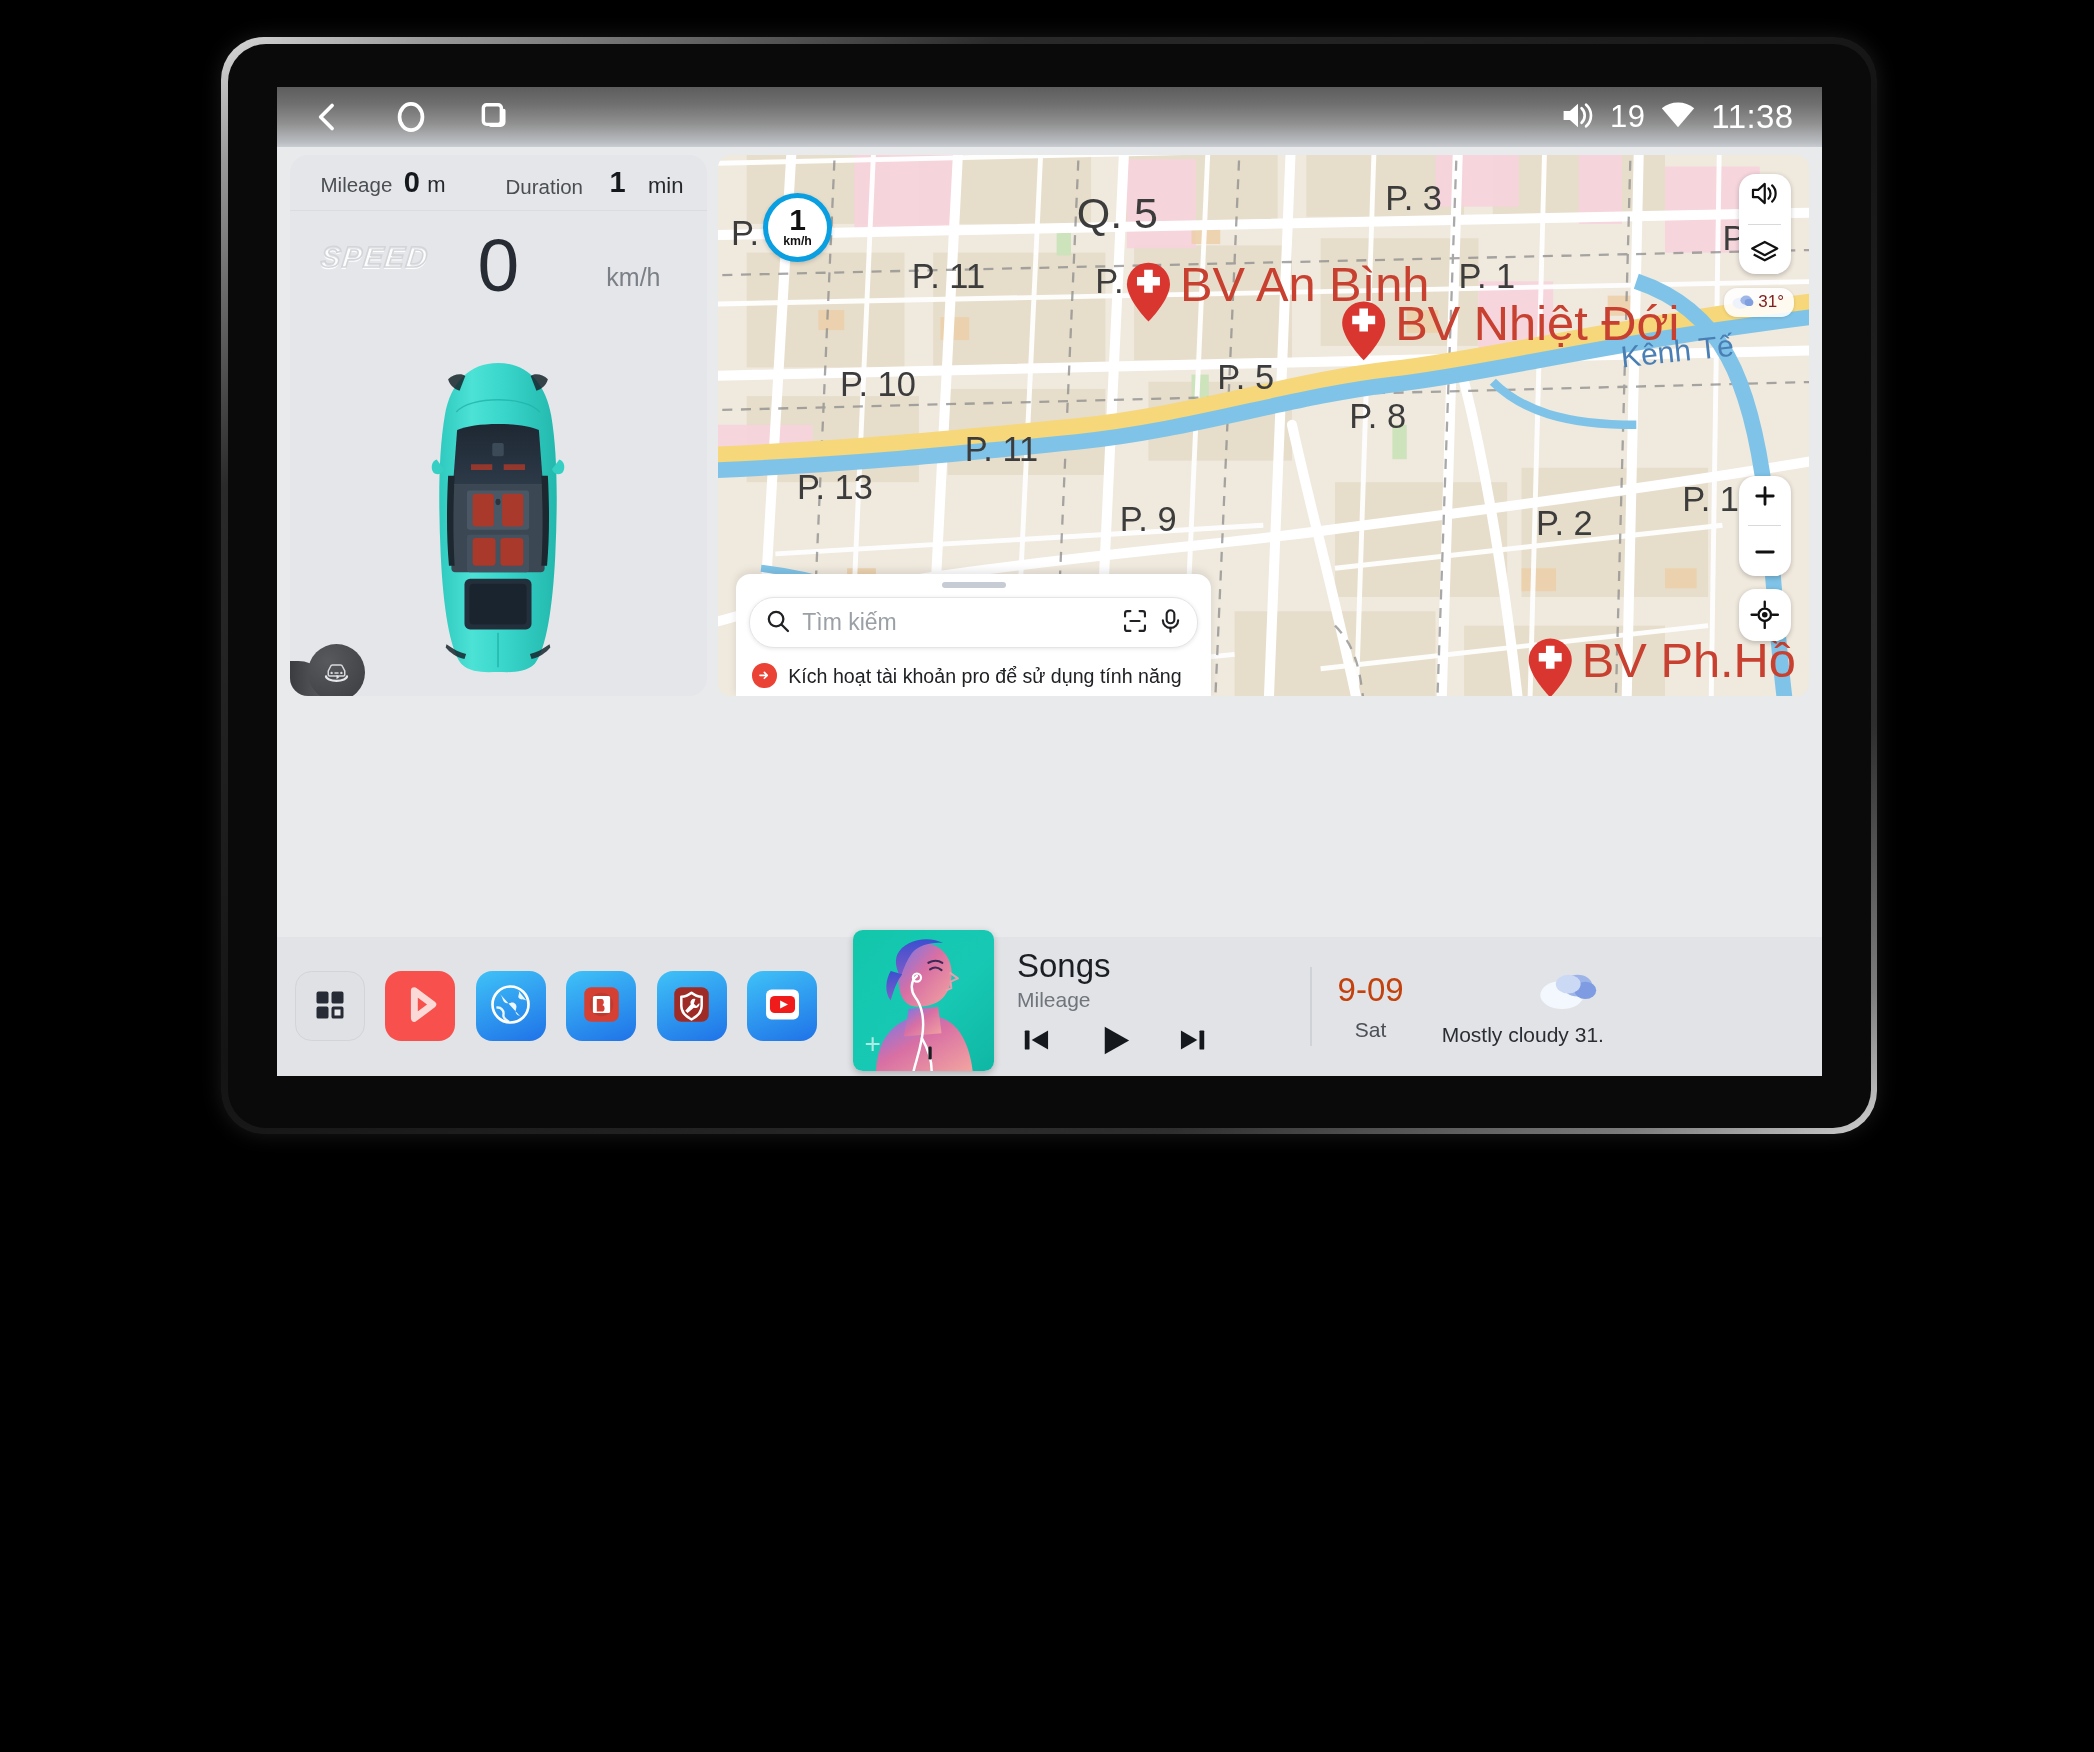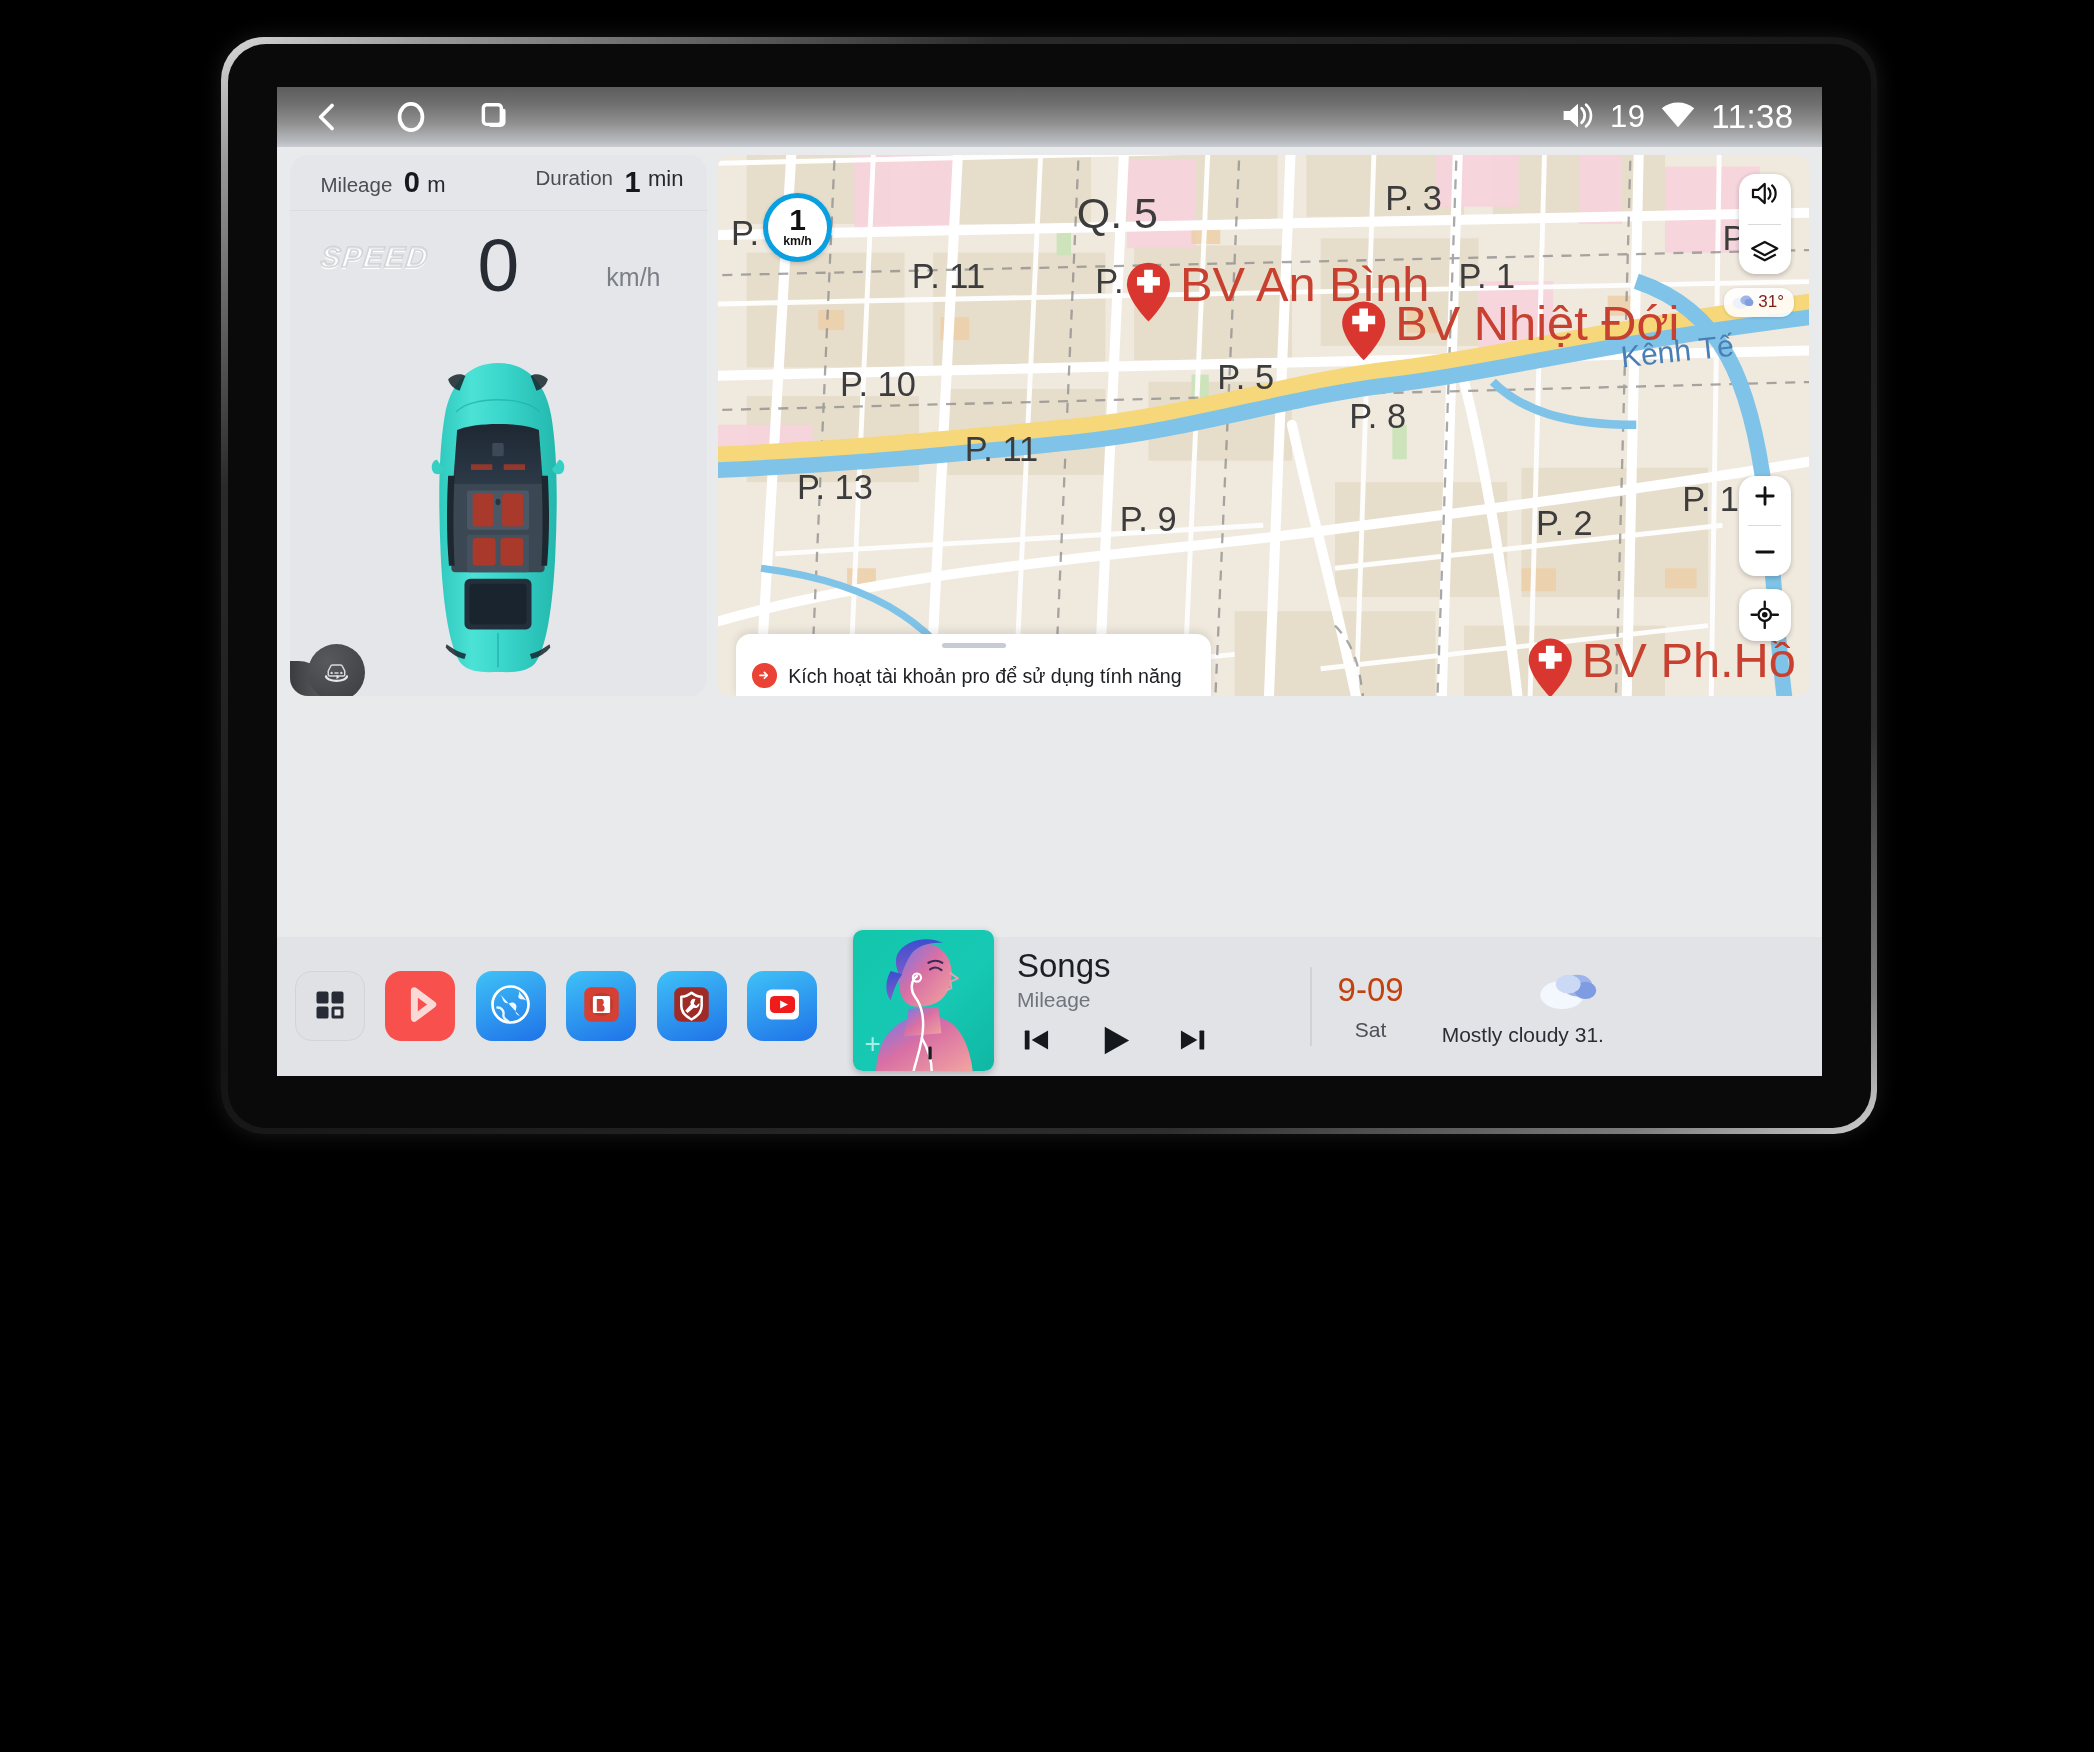--- a/index.html
+++ b/index.html
@@ -62,21 +62,21 @@
     flex: none;
   }
   #trip-row {
     height: 56px; display: flex; align-items: center;
     padding: 0 23px; gap: 0;
     border-bottom: 0.8px solid #dadce0;
   }
   .trip-lbl { font-size: 20.5px; color: #4a4d52; margin-left: 8px; }
   .trip-val { font-size: 29px; color: #15181d; font-weight: 600; margin: 0 7.4px 0 11.5px; }
   .trip-unit { font-size: 22px; color: #25282d; }
-  #trip-dur { margin-left: auto; display: flex; align-items: flex-start; }
+  #trip-dur { margin-left: auto; display: flex; align-items: flex-end; gap: 15px; }
   #trip-mil { display: flex; align-items: baseline; }
 
   #speed-head { position: relative; height: 103px; }
   #speed-word {
     position: absolute; left: 31px; top: 29.5px;
     font-size: 29.5px; font-weight: 800; font-style: italic;
     letter-spacing: 1.6px;
     color: transparent;
     -webkit-text-stroke: 1.6px #d3d5d9;
     text-shadow: 0 1.6px 0 rgba(255,255,255,.9);
@@ -569,20 +569,42 @@
           <div id="locate-btn">
             <svg viewBox="0 0 38 38" width="29.5" height="29.5">
               <circle cx="19" cy="19" r="8" fill="none" stroke="#111" stroke-width="3"></circle>
               <circle cx="19" cy="19" r="3.6" fill="#111"></circle>
               <path d="M19 2 v7 M19 29 v7 M2 19 h7 M29 19 h7" stroke="#111" stroke-width="3" stroke-linecap="round"></path>
             </svg>
           </div>
 
           <div id="search-sheet">
             <div id="sheet-grab"></div>
+            <div id="search-bar">
+              <span>
+                <svg viewBox="0 0 34 34" width="26" height="26">
+                  <circle cx="14.5" cy="14.5" r="9.5" fill="none" stroke="#202124" stroke-width="3"></circle>
+                  <path d="M21.5 21.5 L30 30" stroke="#202124" stroke-width="3" stroke-linecap="round"></path>
+                </svg>
+              </span>
+              <span id="search-ph">Tìm kiếm</span>
+              <span>
+                <svg viewBox="0 0 34 34" width="26" height="26">
+                  <path d="M4 11 V7 a3 3 0 0 1 3 -3 h4 M23 4 h4 a3 3 0 0 1 3 3 v4 M30 23 v4 a3 3 0 0 1 -3 3 h-4 M11 30 H7 a3 3 0 0 1 -3 -3 v-4" fill="none" stroke="#202124" stroke-width="2.8" stroke-linecap="round"></path>
+                  <path d="M11 17 h12" stroke="#202124" stroke-width="2.8" stroke-linecap="round"></path>
+                </svg>
+              </span>
+              <span>
+                <svg viewBox="0 0 28 34" width="23" height="26">
+                  <rect x="9" y="3" width="10" height="17" rx="5" fill="none" stroke="#202124" stroke-width="2.8"></rect>
+                  <path d="M4 16 a10 10 0 0 0 20 0" fill="none" stroke="#202124" stroke-width="2.8" stroke-linecap="round"></path>
+                  <path d="M14 26 v5" stroke="#202124" stroke-width="2.8" stroke-linecap="round"></path>
+                </svg>
+              </span>
+            </div>
             <div id="promo-row">
               <span id="promo-dot">
                 <svg viewBox="0 0 20 20" width="14.7" height="14.7">
                     <path d="M4 10 h10 M10 6 l4 4 l-4 4" fill="none" stroke="#fff" stroke-width="2.2" stroke-linecap="round" stroke-linejoin="round"></path>
                   </svg>
               </span>
               <span id="promo-text">Kích hoạt tài khoản pro để sử dụng tính năng</span>
             </div>
           </div>
         </div>

